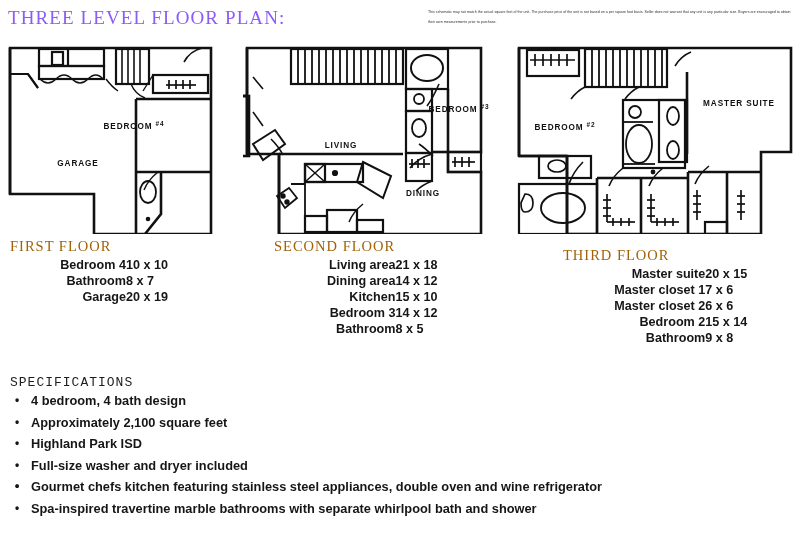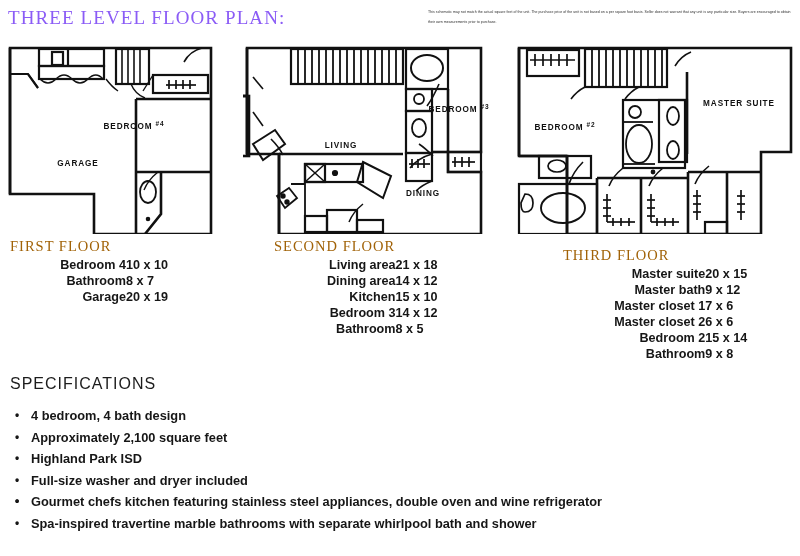--- a/index.html
+++ b/index.html
@@ -103,25 +103,25 @@
   .sched-table td.dim   { text-align: left; }
 
   
   .specs {
     position: absolute;
     left: 10px;
     top: 375px;
     width: 780px;
   }
   .specs-title {
-    font-family: Liberation Sans, sans-serif;
-    font-size: 16px;
+    font-family: Liberation Mono, monospace;
+    font-size: 13px;
     letter-spacing: 1.0px;
     color: #1c1c1c;
-    margin-bottom: 12px;
+    margin-bottom: 0;
   }
   .specs-list {
     list-style: none;
     margin: 0;
     padding: 0;
   }
   .specs-list li {
     position: relative;
     padding-left: 21px;
     font-family: "Liberation Sans", sans-serif;
@@ -467,24 +467,20 @@
 
 <div class="schedule sched-3">
   <div class="sched-title">THIRD FLOOR</div>
   <table class="sched-table">
     <tbody>
       <tr>
         <td class="name">Master suite</td>
         <td class="dim">20 x 15</td>
       </tr>
       <tr>
-        <td class="name">Master bath</td>
-        <td class="dim">9 x 12</td>
-      </tr>
-      <tr>
         <td class="name">Master closet 1</td>
         <td class="dim">7 x 6</td>
       </tr>
       <tr>
         <td class="name">Master closet 2</td>
         <td class="dim">6 x 6</td>
       </tr>
       <tr>
         <td class="name">Bedroom 2</td>
         <td class="dim">15 x 14</td>

